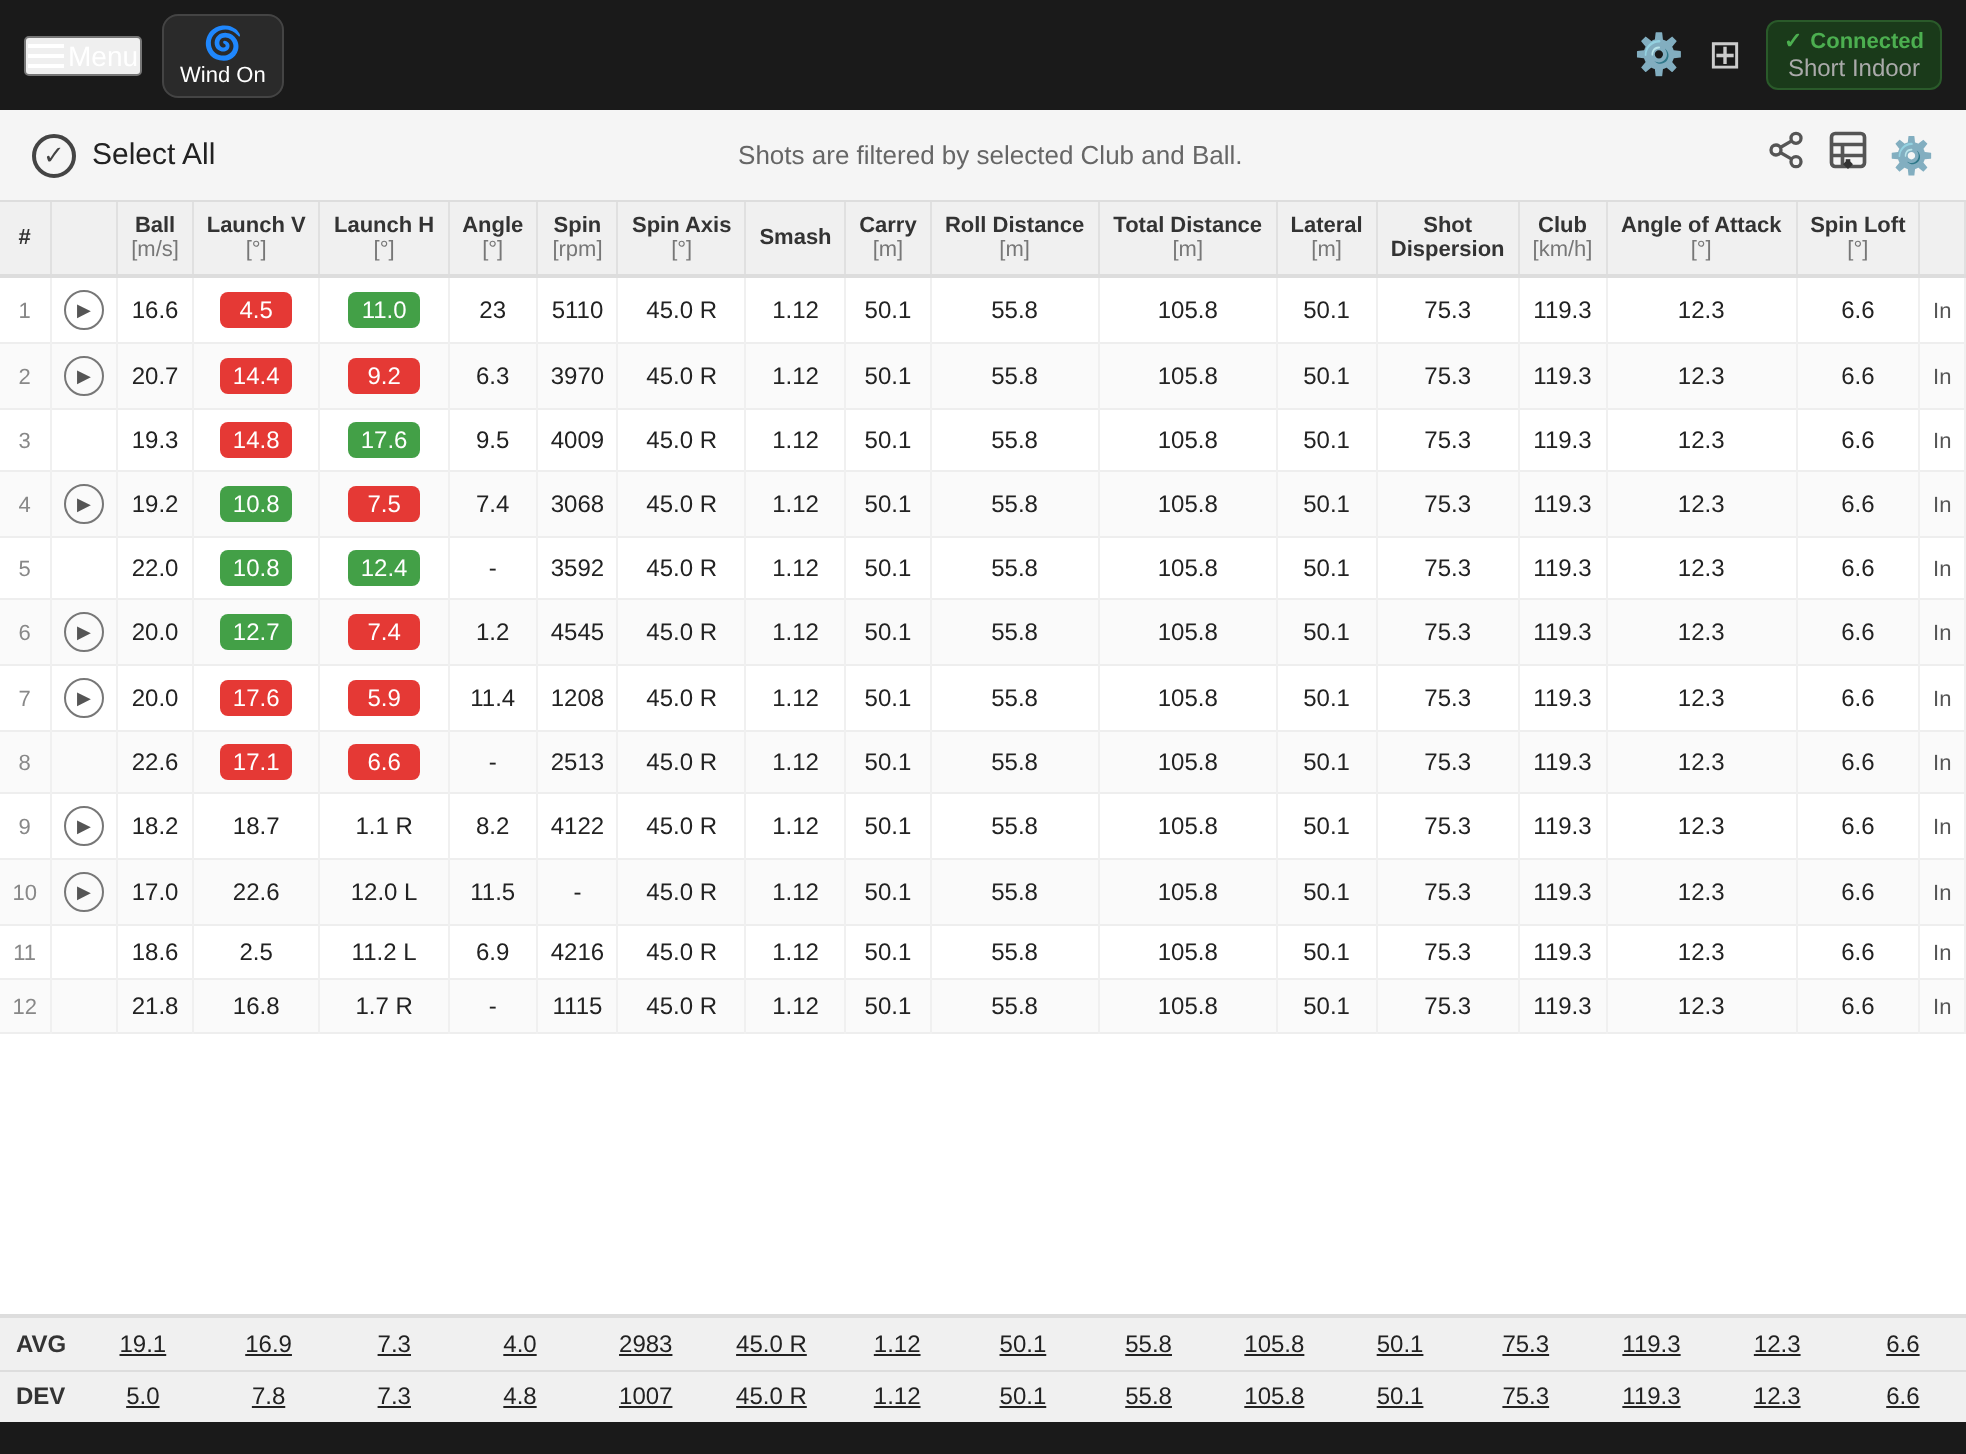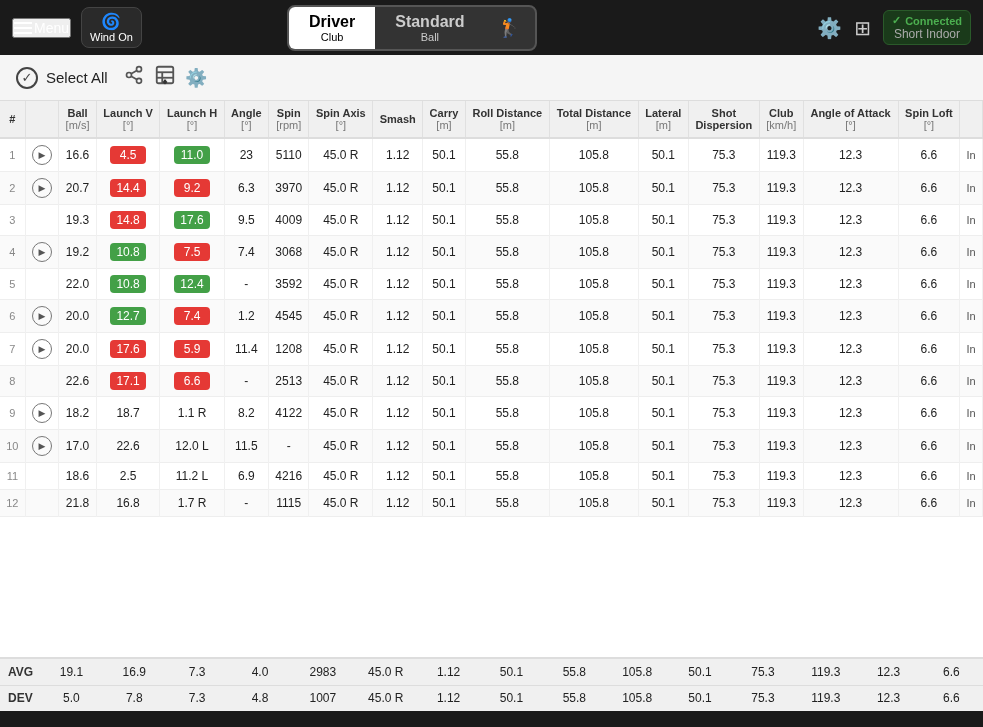--- a/index.html
+++ b/index.html
@@ -281,20 +281,21 @@
       width: 40px;
       font-weight: 700;
       color: #333;
       font-size: 12px;
       padding-left: 8px;
       flex-shrink: 0;
     }
     .footer-cells {
       display: flex;
       flex: 1;
+      text-decoration: underline;
     }
     .footer-cell {
       flex: 1;
       text-align: center;
       font-size: 12px;
       color: #222;
       padding: 2px 4px;
     }
   </style>
 </head>
@@ -310,52 +311,40 @@
           <span></span>
       </div>
       <span>Menu</span>
     </button>
 
     <button class="wind-btn">
       <span class="wind-icon">🌀</span>
       <span>Wind On</span>
     </button>
 
-    <div class="club-tabs">
-      <button class="club-tab active">
-        <span>Driver</span>
-        <span class="sub">Club</span>
-      </button>
-      <button class="club-tab">
-        <span>Standard</span>
-        <span class="sub">Ball</span>
-      </button>
-      <button class="player-tab">
-        <span>🏌️</span>
-      </button>
-    </div>
 
     <div class="header-right">
       <button class="icon-btn">⚙️</button>
       <button class="icon-btn">⊞</button>
       <div class="connected-badge">
         <div class="conn-title">
           <span style="color:#4caf50">✓</span>
           <span>Connected</span>
         </div>
         <div style="color:#aaa;font-size:12px;">Short Indoor</div>
       </div>
     </div>
   </div>
 
   <div class="select-bar">
     <button class="select-all-btn">
       <div class="check-circle">✓</div>
       <span>Select All</span>
     </button>
+    <span class="filter-text">Shots are filtered by selected Club and Ball.</span>
     <div class="bar-actions">
       <button class="bar-icon">
         <svg width="20" height="20" viewBox="0 0 24 24" fill="none" stroke="#555" stroke-width="2">
           <circle cx="18" cy="5" r="3"></circle>
             <circle cx="6" cy="12" r="3"></circle>
             <circle cx="18" cy="19" r="3"></circle>
           <line x1="8.59" y1="13.51" x2="15.42" y2="17.49"></line>
             <line x1="15.41" y1="6.51" x2="8.59" y2="10.49"></line>
         </svg>
       </button>

